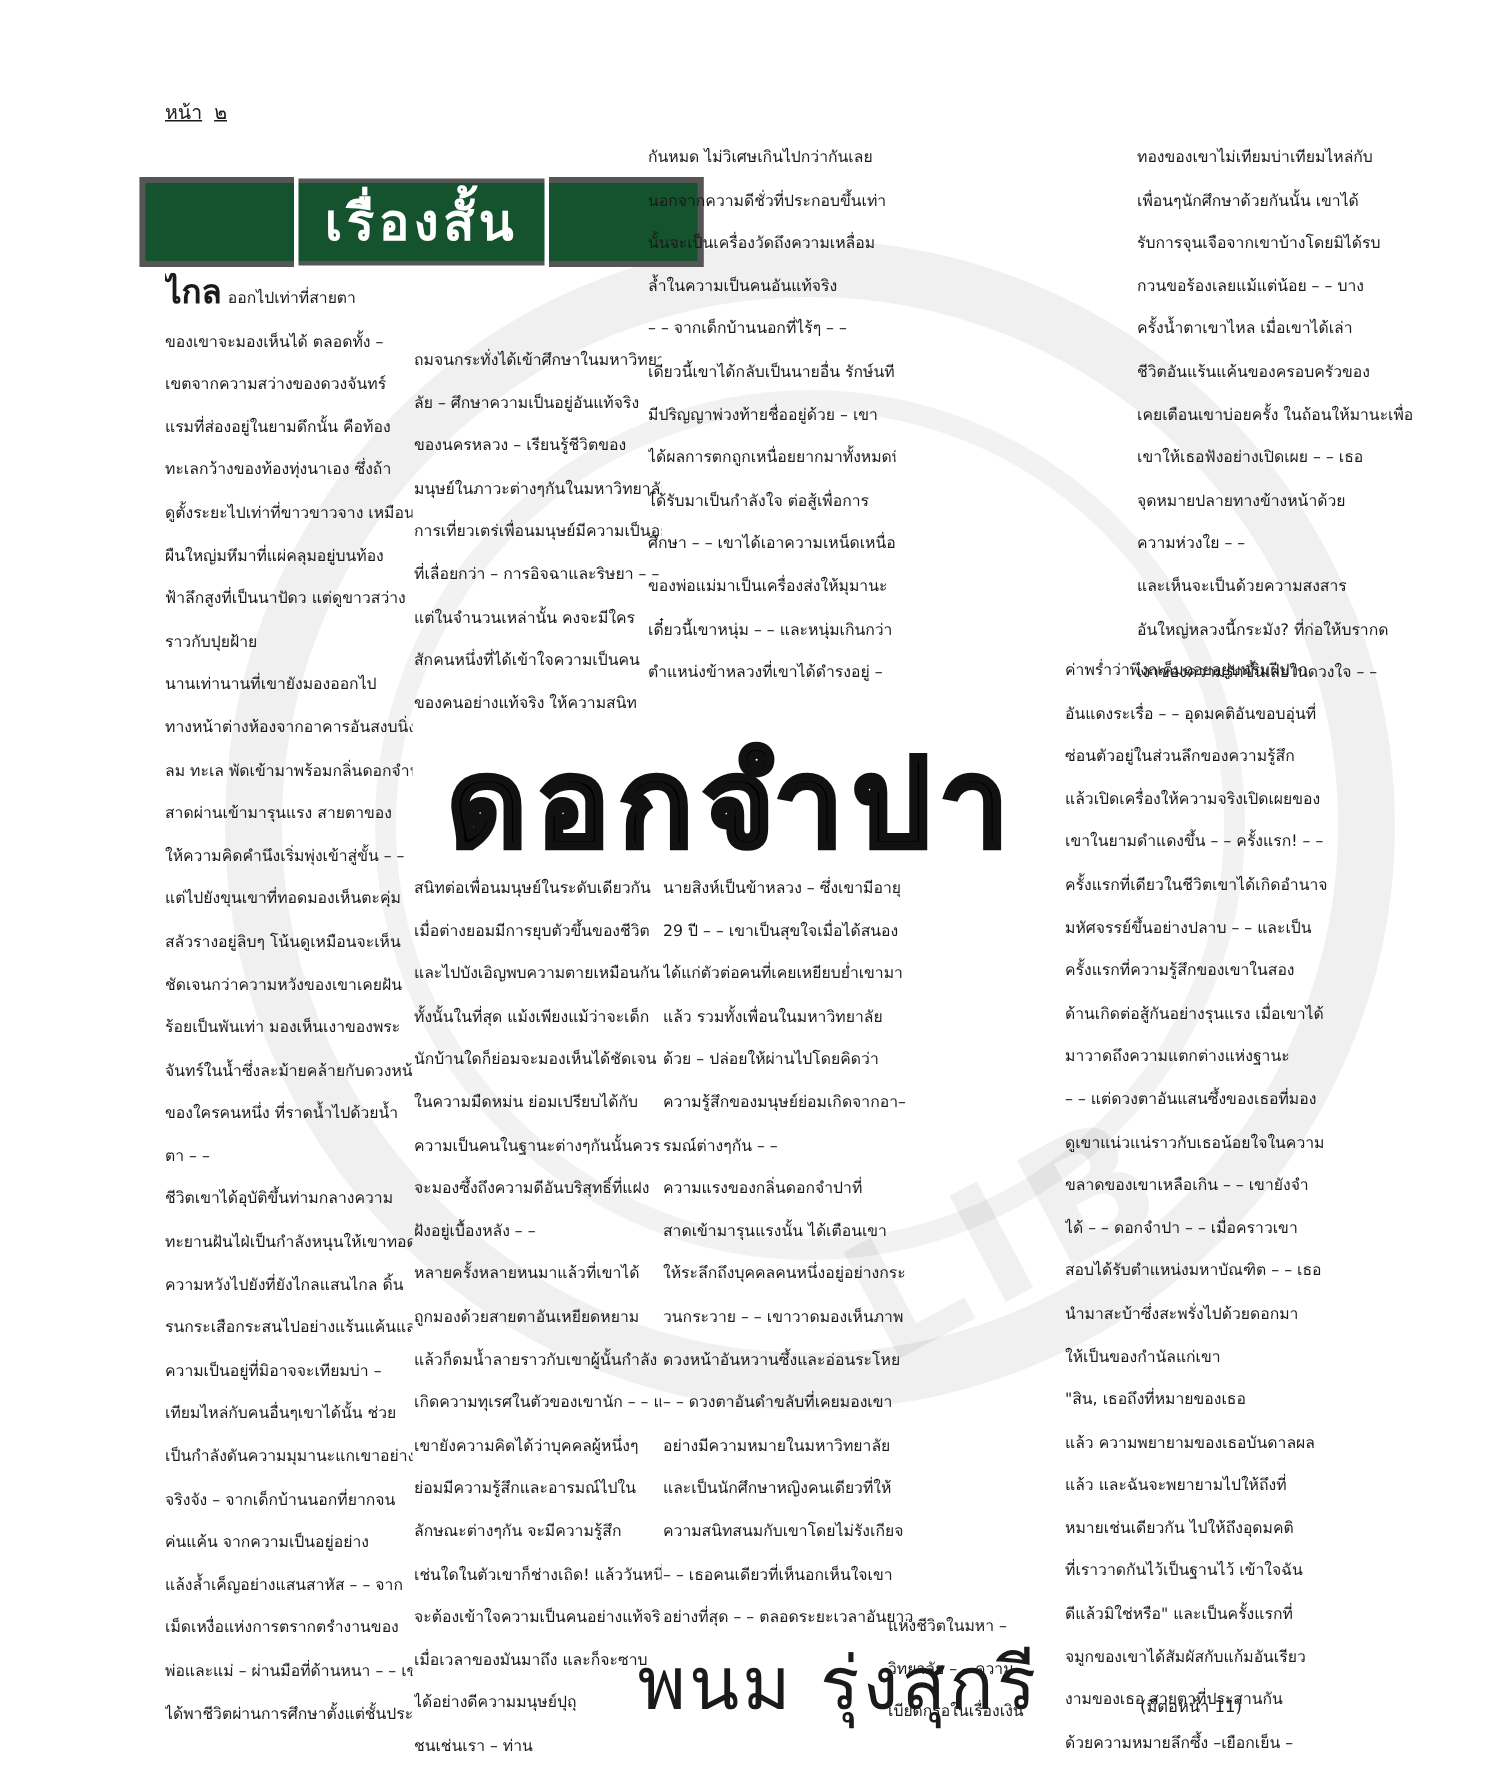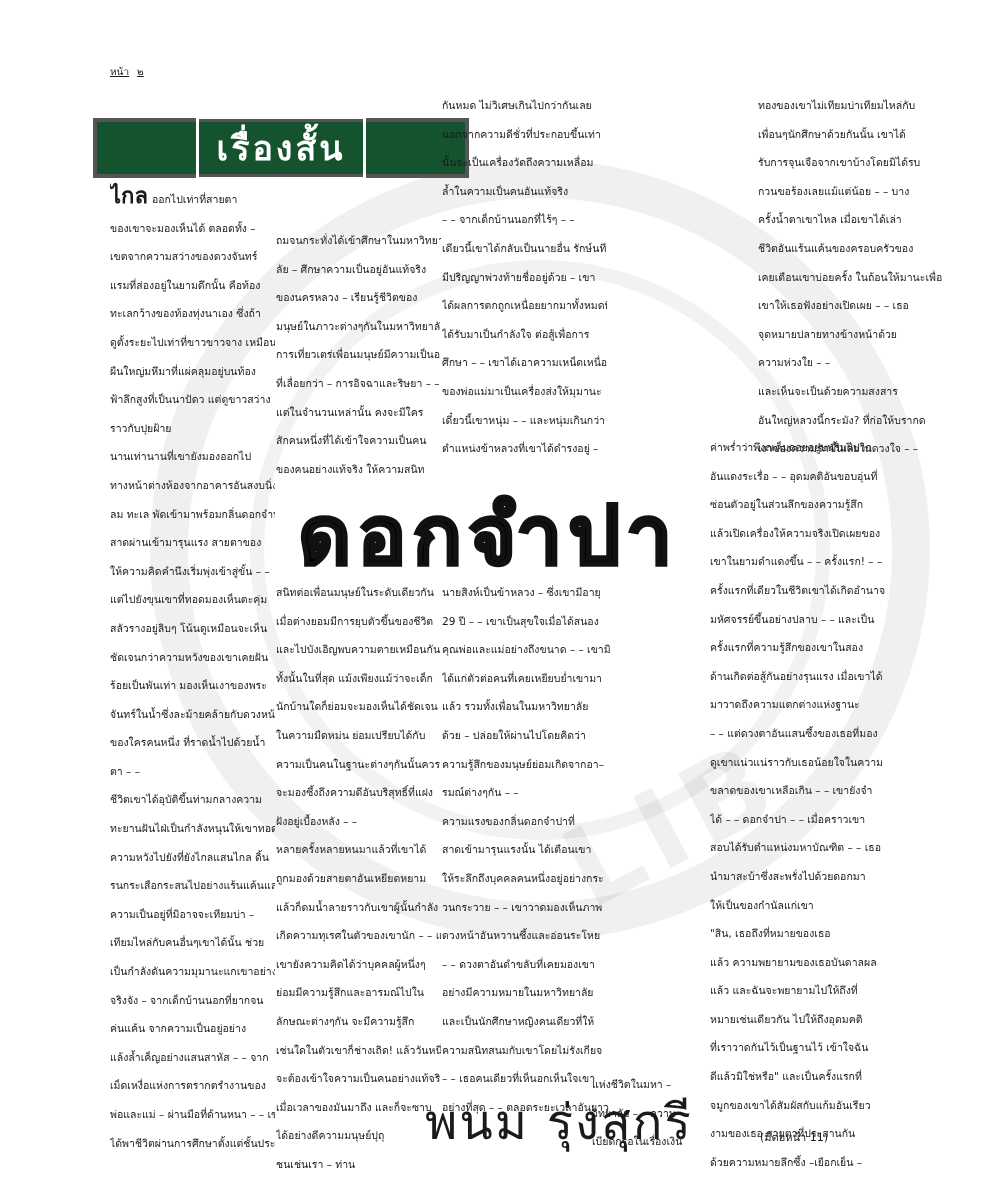--- a/index.html
+++ b/index.html
@@ -1,28 +1,28 @@
 <!DOCTYPE html>
 <html><head>
 <meta charset="utf-8">
 <style>
   html,body{margin:0;padding:0;background:#fff;}
   body{width:995px;height:1183px;position:relative;overflow:hidden;font-family:"DejaVu Sans",sans-serif;color:#1a1a1a;}
   .watermark{position:absolute;left:150px;top:160px;width:780px;height:780px;border-radius:50%;border:38px solid rgba(0,0,0,0.06);box-sizing:border-box;pointer-events:none;}
   .watermark-inner{position:absolute;left:250px;top:260px;width:580px;height:580px;border-radius:50%;border:14px solid rgba(0,0,0,0.05);box-sizing:border-box;pointer-events:none;}
   .wm-text{position:absolute;left:560px;top:760px;font-size:110px;font-weight:bold;color:rgba(0,0,0,0.06);transform:rotate(-28deg);letter-spacing:10px;pointer-events:none;}
-  .page-num{position:absolute;left:110px;top:64px;font-size:10px;text-decoration:underline;}
+  .page-num{position:absolute;left:110px;top:64px;font-size:13px;text-decoration:underline;}
   .page-num span+span{margin-left:8px;}
   .masthead{position:absolute;left:93px;top:118px;width:376px;height:60px;background:#14532d;box-shadow:inset 0 0 0 4px #555;display:flex;align-items:center;justify-content:center;}
   .masthead-inner{border:3px solid #fff;padding:2px 18px;color:#fff;font-size:34px;font-weight:bold;letter-spacing:3px;font-family:"DejaVu Serif",serif;}
   .col{position:absolute;font-size:10.5px;line-height:28.6px;text-align:justify;white-space:nowrap;overflow:hidden;}
   .col p{margin:0;}
   .c1{left:110px;top:182px;width:165px;}
   .c2{left:276px;top:226px;width:165px;}
-  .c3{left:442px;top:91px;width:165px;}
+  .c3{left:432px;top:91px;width:165px;}
   .c4{left:710px;top:91px;width:215px;margin-left:48px;}
   .c2b{left:276px;top:578px;width:165px;}
   .c3b{left:442px;top:578px;width:250px;}
   .c4b{left:710px;top:433px;width:215px;}
   .drop{font-size:22px;font-weight:bold;margin-right:4px;}
   .title-big{position:absolute;left:298px;top:470px;font-size:82px;font-family:"DejaVu Serif",serif;font-weight:bold;color:#000000;-webkit-text-stroke:3px #111;letter-spacing:6px;}
   .author{position:absolute;left:425px;top:1083px;font-size:49px;font-family:"DejaVu Sans",sans-serif;letter-spacing:2px;}
   .cont{position:absolute;left:760px;top:1128px;font-size:11px;}
   .c3c{left:592px;top:1070px;width:110px;}
 </style>
@@ -141,21 +141,20 @@
     <p>เช่นใดในตัวเขาก็ช่างเถิด! แล้ววันหนึ่ง</p>
     <p>จะต้องเข้าใจความเป็นคนอย่างแท้จริง</p>
     <p>เมื่อเวลาของมันมาถึง และก็จะซาบ</p>
     <p>ได้อย่างดีความมนุษย์ปุถุ</p>
     <p>ชนเช่นเรา – ท่าน</p>
     <p>ย่อมมีความเหมือน</p>
   </div>
 <div class="col c3b" id="c3b">
     <p>นายสิงห์เป็นข้าหลวง – ซึ่งเขามีอายุ</p>
     <p>29 ปี – – เขาเป็นสุขใจเมื่อได้สนอง</p>
-    <p>คุณพ่อและแม่อย่างถึงขนาด – – เขามิ</p>
     <p>ได้แก่ตัวต่อคนที่เคยเหยียบย่ำเขามา</p>
     <p>แล้ว รวมทั้งเพื่อนในมหาวิทยาลัย</p>
     <p>ด้วย – ปล่อยให้ผ่านไปโดยคิดว่า</p>
     <p>ความรู้สึกของมนุษย์ย่อมเกิดจากอา–</p>
     <p>รมณ์ต่างๆกัน – –</p>
     <p>ความแรงของกลิ่นดอกจำปาที่</p>
     <p>สาดเข้ามารุนแรงนั้น ได้เตือนเขา</p>
     <p>ให้ระลึกถึงบุคคลคนหนึ่งอยู่อย่างกระ</p>
     <p>วนกระวาย – – เขาวาดมองเห็นภาพ</p>
     <p>ดวงหน้าอันหวานซึ้งและอ่อนระโหย</p>

